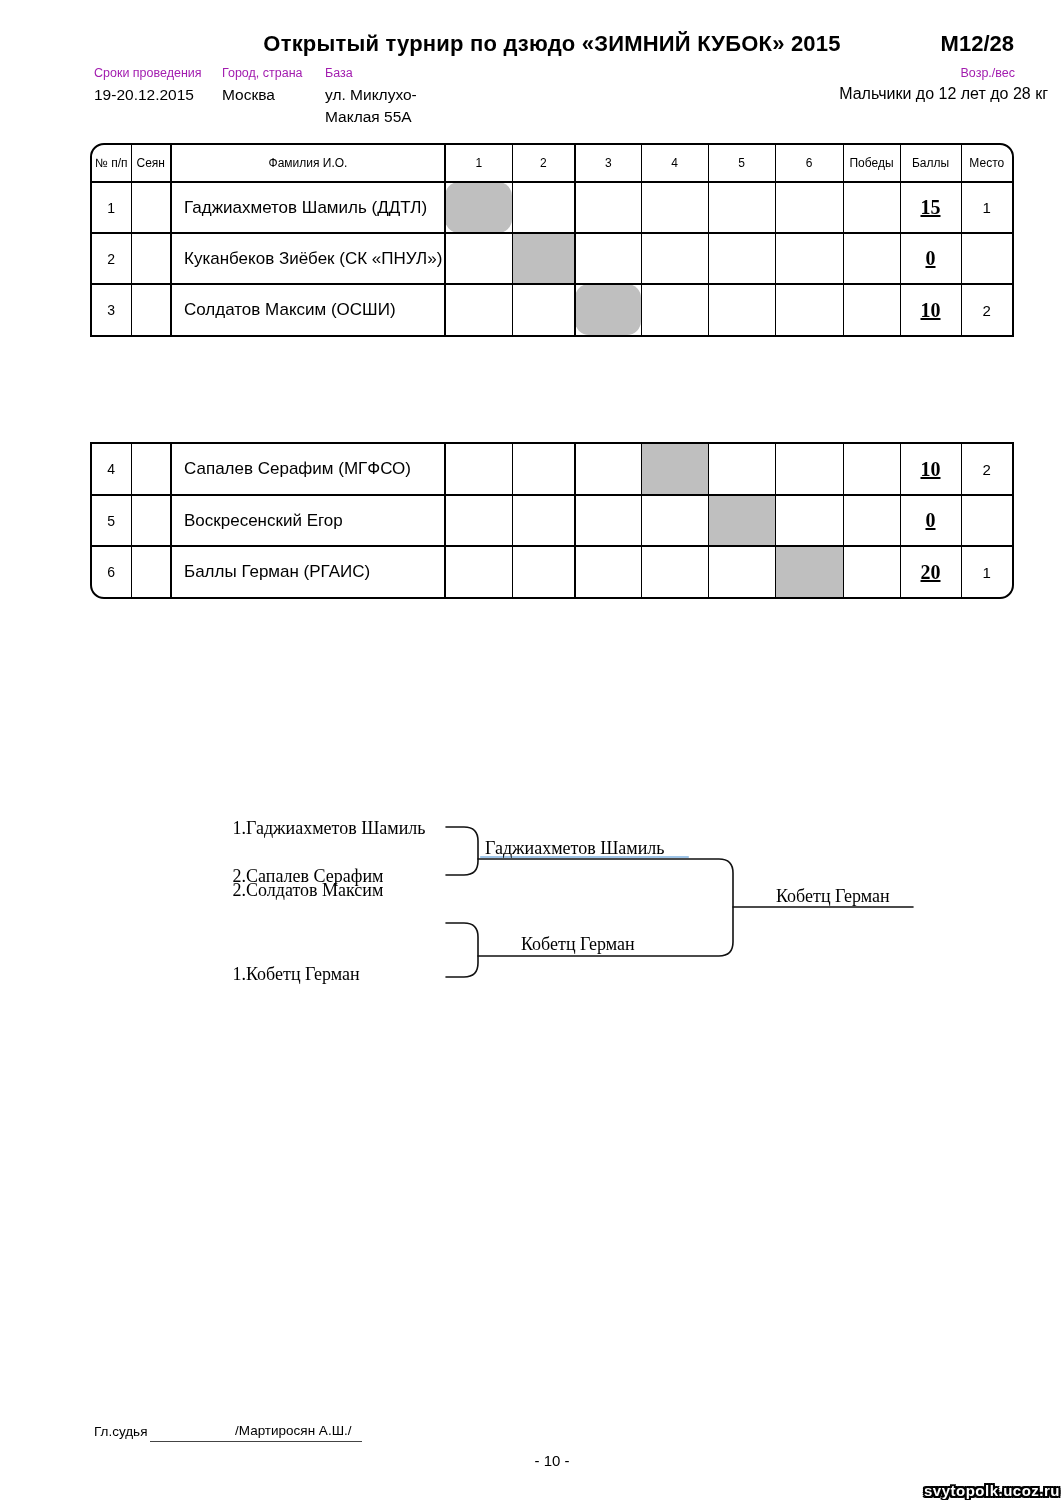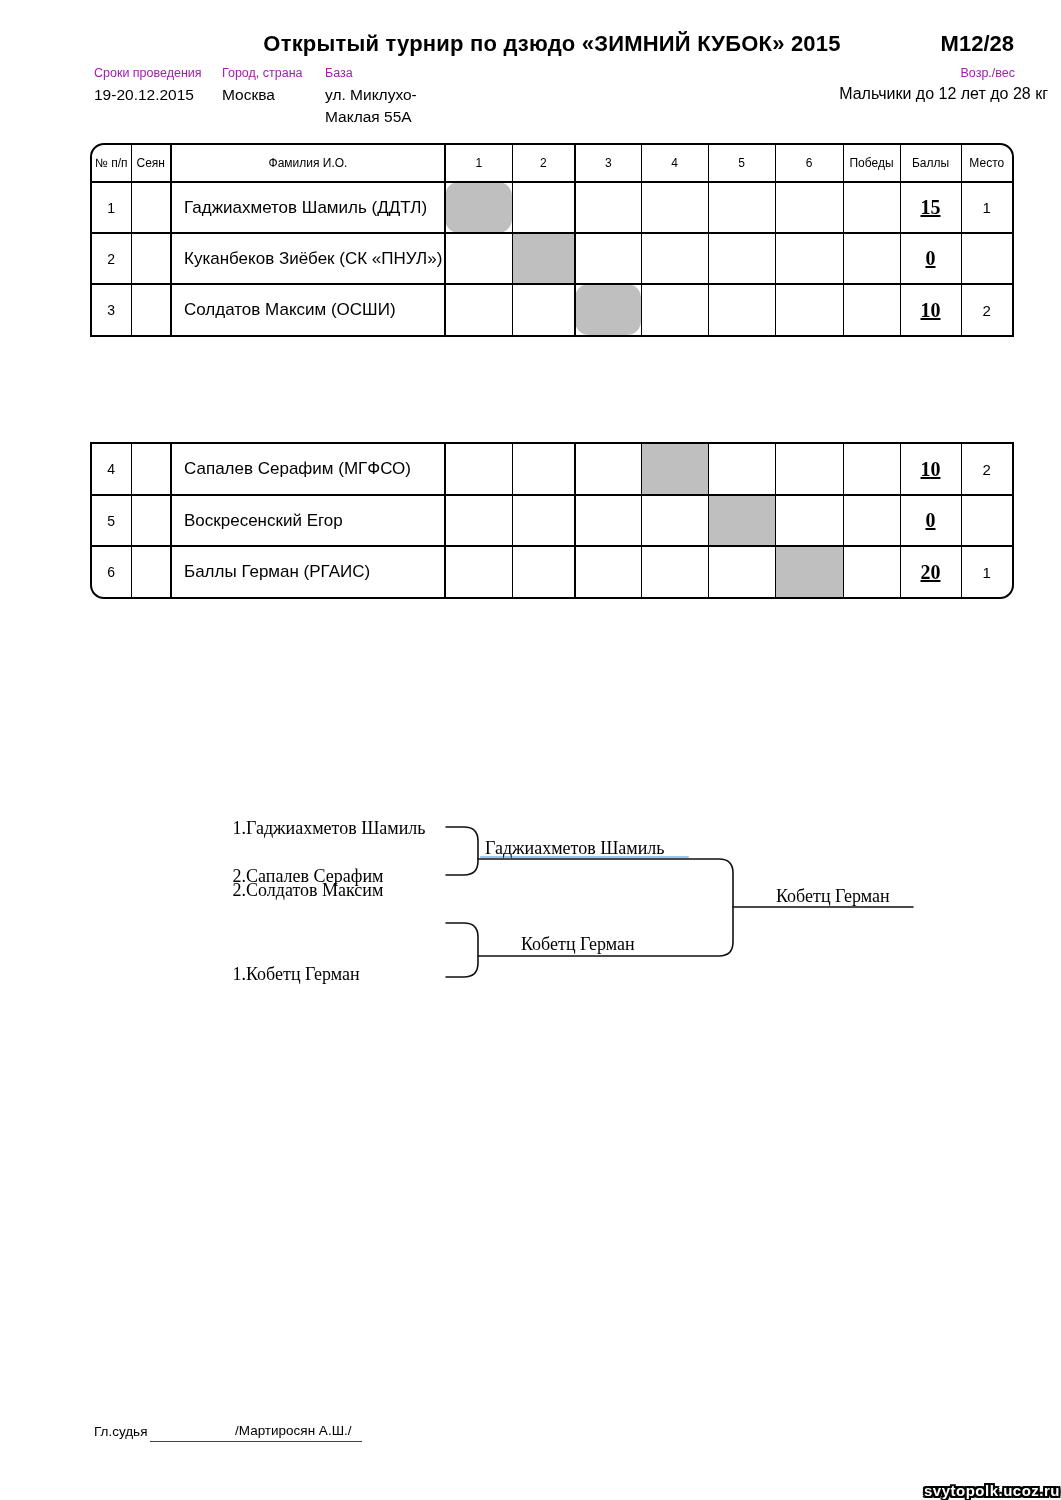--- a/index.html
+++ b/index.html
@@ -235,15 +235,16 @@
       <div class="b-entry" style="left: 210px; top: 964px;"><span class="b-seed">1.</span><span>Кобетц Герман</span></div>
     </div>
 
   <div class="b-win" style="left:485px;top:839px;">Гаджиахметов Шамиль</div>
   <div class="b-win" style="left:521px;top:935px;">Кобетц Герман</div>
   <div class="b-win" style="left:776px;top:887px;">Кобетц Герман</div>
 
   <div class="abs judge-label">Гл.судья</div>
   <div class="abs judge-name">/Мартиросян А.Ш./</div>
   <div class="abs judge-line"></div>
+  <div class="abs pageno">- 10 -</div>
   <div class="abs watermark">svytopolk.ucoz.ru</div>
 
 </div>
 
 </body></html>

